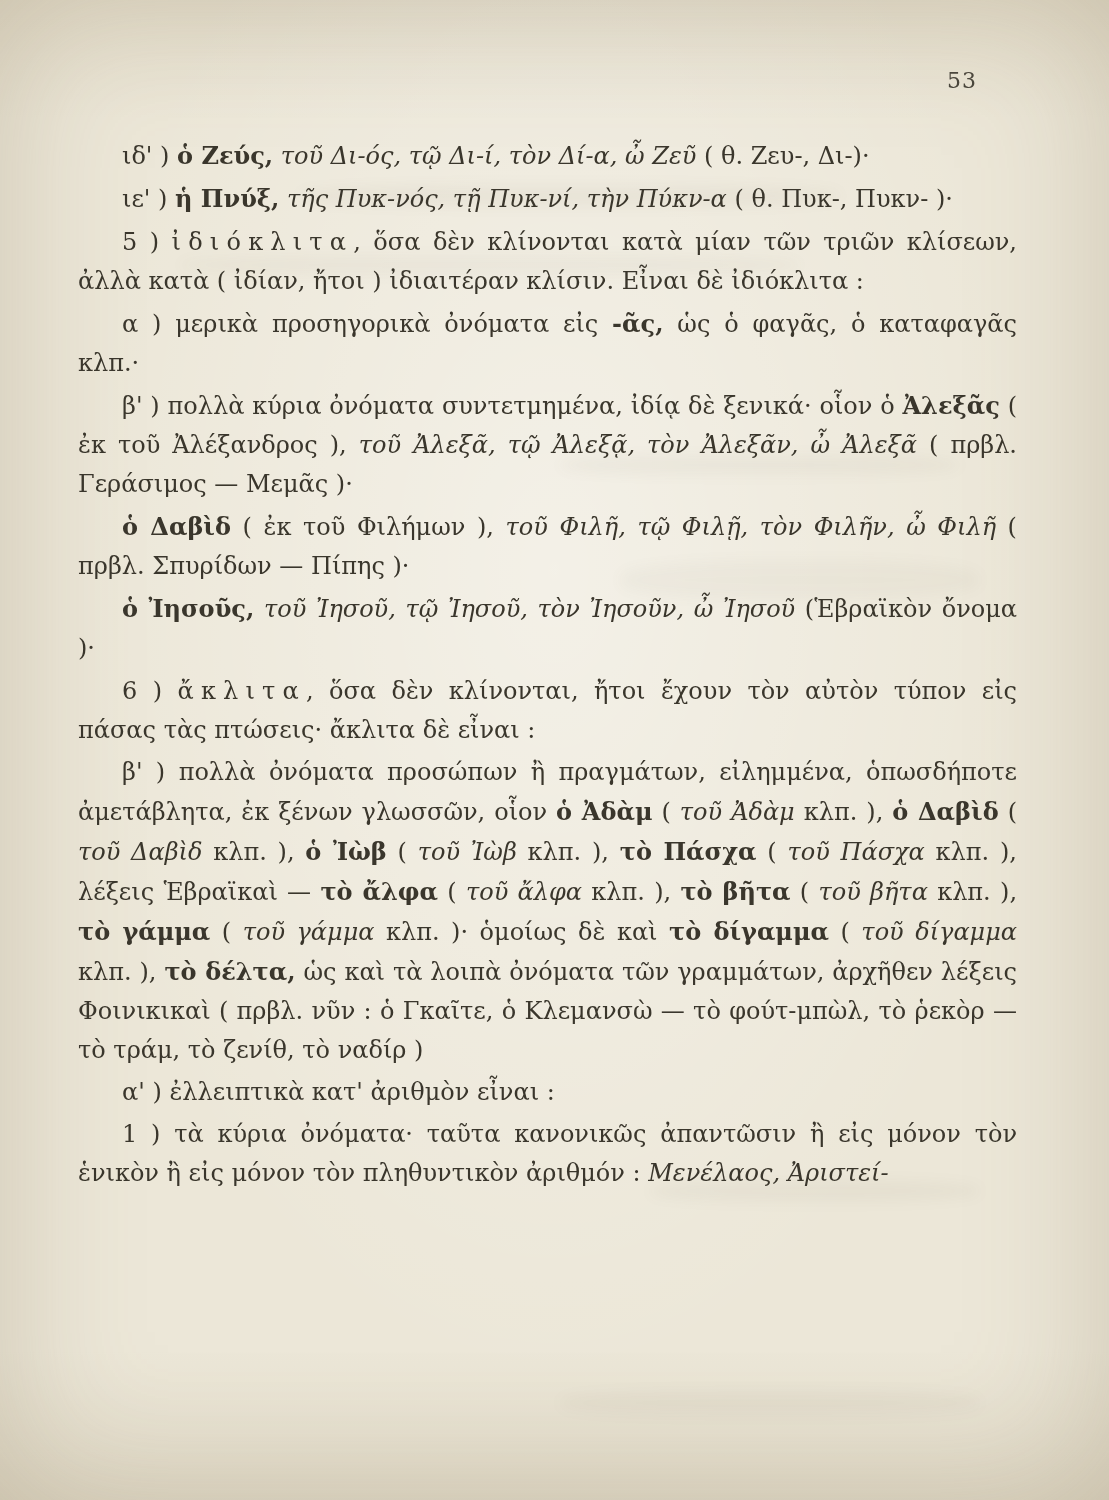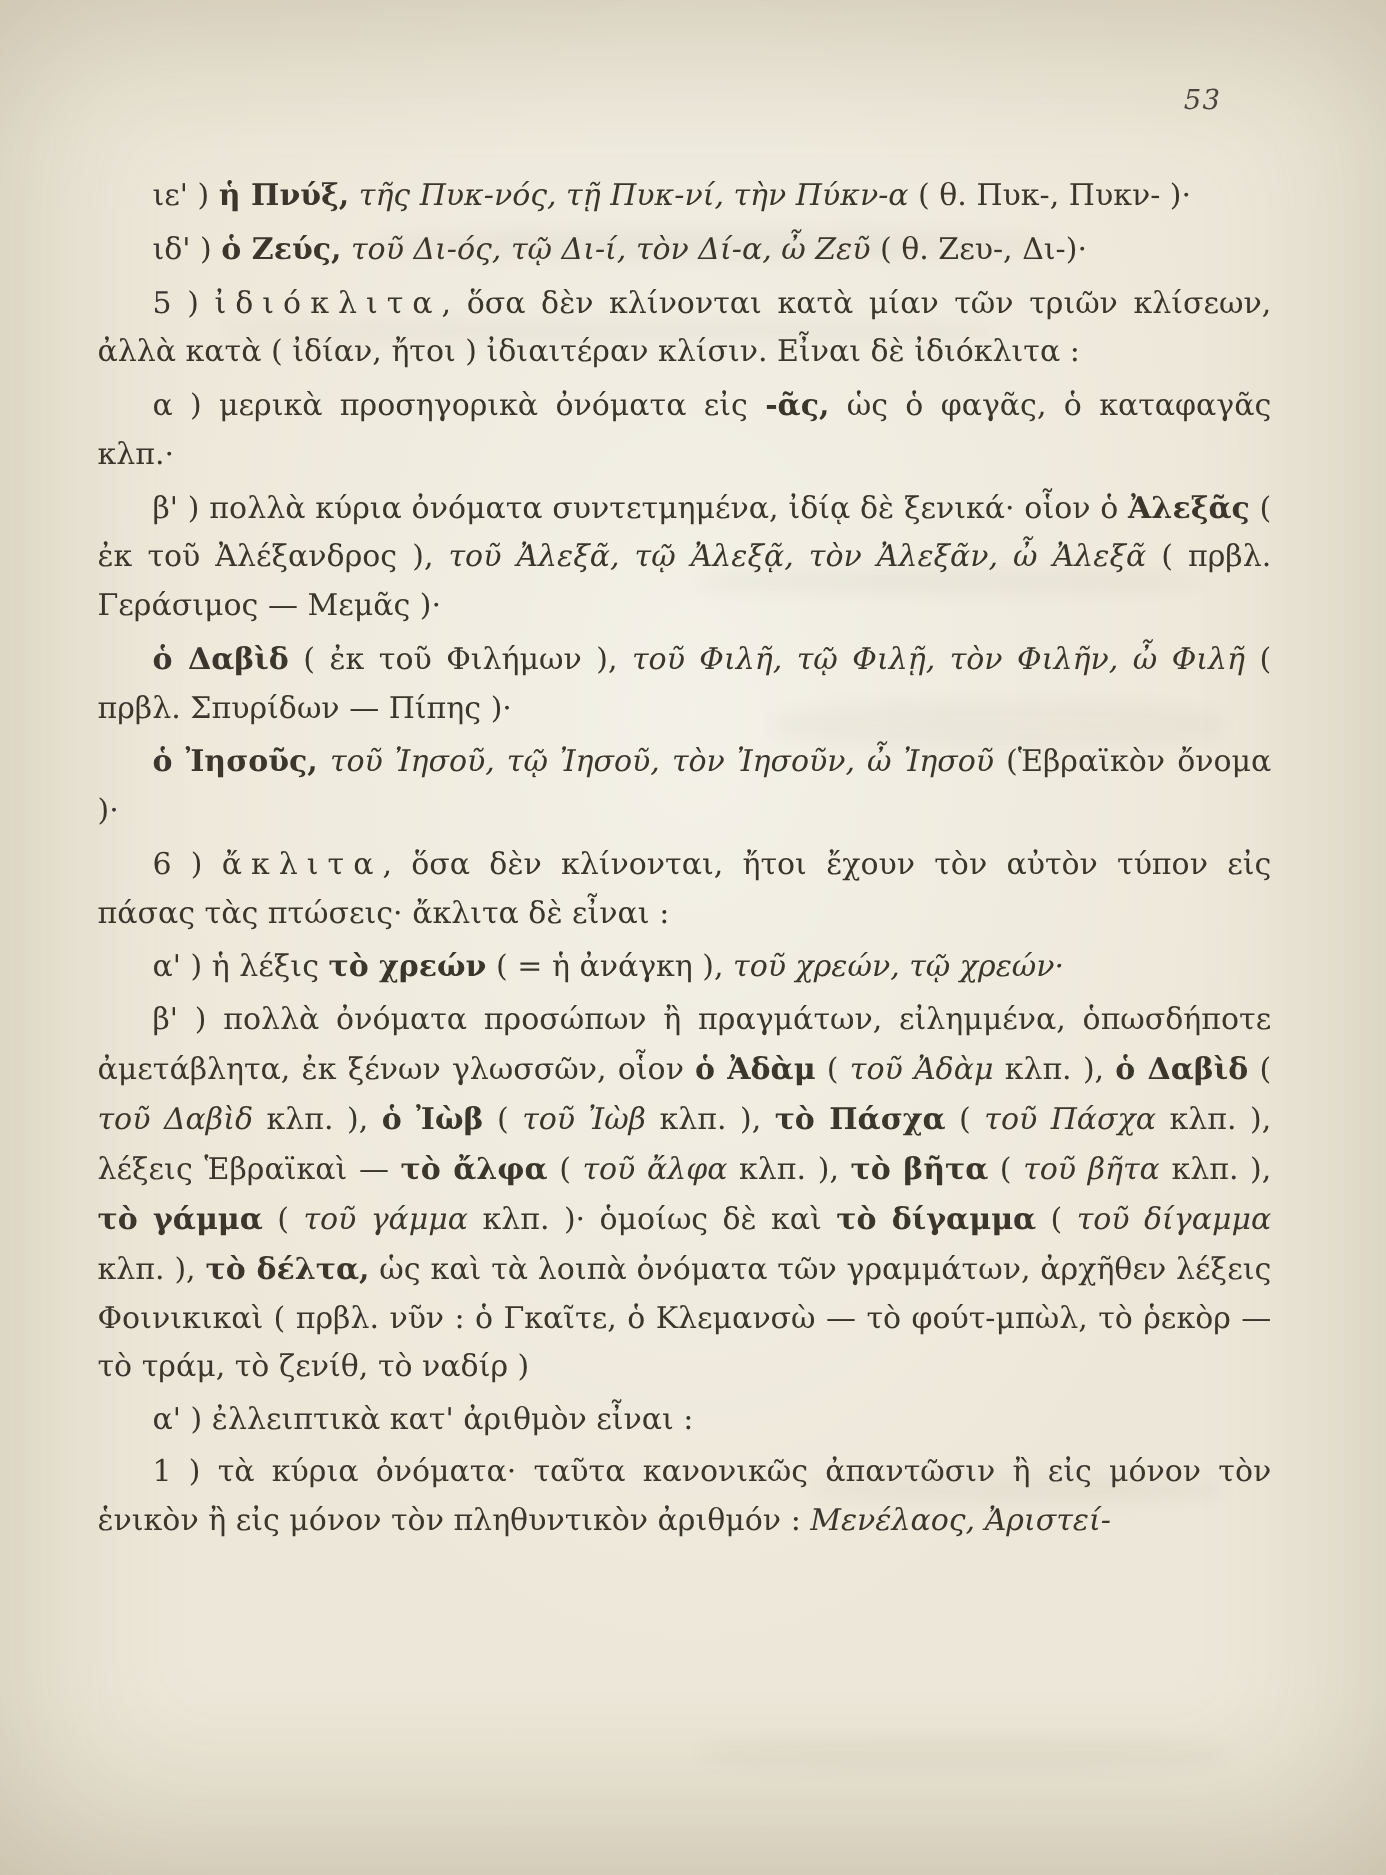--- a/index.html
+++ b/index.html
@@ -22,21 +22,20 @@
     font-family: "DejaVu Serif", "Liberation Serif", serif;
     color: var(--ink);
   }
   .page-number {
     position: absolute;
     top: 68px;
     right: 132px;
     font-size: 22px;
     letter-spacing: 1px;
     color: #4a463c;
-    font-style: italic;
   }
   .text-block {
     position: absolute;
     left: 78px;
     right: 92px;
     top: 136px;
     text-align: justify;
     font-size: 24px;
     line-height: 39px;
   }
@@ -73,27 +72,26 @@
   <div class="artifact a1"></div>
   <div class="artifact a2"></div>
   <div class="artifact a3"></div>
   <div class="artifact a4"></div>
   <div class="artifact a5"></div>
   <div class="artifact a6"></div>
 
   <div class="page-number">53</div>
 
   <div class="text-block">
+    <p class="para"><span class="seg-n">ιδ' ) </span><span class="seg-b">ὁ Ζεύς,</span><span class="seg-i"> τοῦ Δι-ός, τῷ Δι-ί, τὸν Δί-α, ὦ Ζεῦ</span><span class="seg-n"> ( θ. Ζευ-, Δι-)·</span></p>
     <p class="para"><span class="seg-n">ιε' ) </span><span class="seg-b">ἡ Πνύξ,</span><span class="seg-i"> τῆς Πυκ-νός, τῇ Πυκ-νί, τὴν Πύκν-α</span><span class="seg-n"> ( θ. Πυκ-, Πυκν- )·</span></p>
-    <p class="para"><span class="seg-n">ιδ' ) </span><span class="seg-b">ὁ Ζεύς,</span><span class="seg-i"> τοῦ Δι-ός, τῷ Δι-ί, τὸν Δί-α, ὦ Ζεῦ</span><span class="seg-n"> ( θ. Ζευ-, Δι-)·</span></p>
     <p class="para sect"><span class="seg-n">5 ) </span><span class="seg-sp">ἰδιόκλιτα</span><span class="seg-n">, ὅσα δὲν κλίνονται κατὰ μίαν τῶν τριῶν κλίσεων, ἀλλὰ κατὰ ( ἰδίαν, ἤτοι ) ἰδιαιτέραν κλίσιν. Εἶναι δὲ ἰδιόκλιτα :</span></p>
     <p class="para"><span class="seg-n">α ) μερικὰ προσηγορικὰ ὀνόματα εἰς </span><span class="seg-b">-ᾶς,</span><span class="seg-n"> ὡς ὁ φαγᾶς, ὁ καταφαγᾶς κλπ.·</span></p>
     <p class="para"><span class="seg-n">β' ) πολλὰ κύρια ὀνόματα συντετμημένα, ἰδίᾳ δὲ ξενικά· οἷον ὁ </span><span class="seg-b">Ἀλεξᾶς</span><span class="seg-n"> ( ἐκ τοῦ Ἀλέξανδρος ), </span><span class="seg-i">τοῦ Ἀλεξᾶ, τῷ Ἀλεξᾷ, τὸν Ἀλεξᾶν, ὦ Ἀλεξᾶ</span><span class="seg-n"> ( πρβλ. Γεράσιμος — Μεμᾶς )·</span></p>
     <p class="para"><span class="seg-b">ὁ Δαβὶδ</span><span class="seg-n"> ( ἐκ τοῦ Φιλήμων ), </span><span class="seg-i">τοῦ Φιλῆ, τῷ Φιλῇ, τὸν Φιλῆν, ὦ Φιλῆ</span><span class="seg-n"> ( πρβλ. Σπυρίδων — Πίπης )·</span></p>
     <p class="para"><span class="seg-b">ὁ Ἰησοῦς,</span><span class="seg-n"> </span><span class="seg-i">τοῦ Ἰησοῦ, τῷ Ἰησοῦ, τὸν Ἰησοῦν, ὦ Ἰησοῦ</span><span class="seg-n"> (Ἑβραϊκὸν ὄνομα )·</span></p>
     <p class="para sect"><span class="seg-n">6 ) </span><span class="seg-sp">ἄκλιτα</span><span class="seg-n">, ὅσα δὲν κλίνονται, ἤτοι ἔχουν τὸν αὐτὸν τύπον εἰς πάσας τὰς πτώσεις· ἄκλιτα δὲ εἶναι :</span></p>
-    <p class="para"><span class="seg-n">α' ) ἡ λέξις </span><span class="seg-b">τὸ χρεών</span><span class="seg-n"> ( = ἡ ἀνάγκη ), </span><span class="seg-i">τοῦ χρεών, τῷ χρεών·</span></p>
     <p class="para"><span class="seg-n">β' ) πολλὰ ὀνόματα προσώπων ἢ πραγμάτων, εἰλημμένα, ὁπωσδήποτε ἀμετάβλητα, ἐκ ξένων γλωσσῶν, οἷον </span><span class="seg-b">ὁ Ἀδὰμ</span><span class="seg-n"> ( </span><span class="seg-i">τοῦ Ἀδὰμ</span><span class="seg-n"> κλπ. ), </span><span class="seg-b">ὁ Δαβὶδ</span><span class="seg-n"> ( </span><span class="seg-i">τοῦ Δαβὶδ</span><span class="seg-n"> κλπ. ), </span><span class="seg-b">ὁ Ἰὼβ</span><span class="seg-n"> ( </span><span class="seg-i">τοῦ Ἰὼβ</span><span class="seg-n"> κλπ. ), </span><span class="seg-b">τὸ Πάσχα</span><span class="seg-n"> ( </span><span class="seg-i">τοῦ Πάσχα</span><span class="seg-n"> κλπ. ), λέξεις Ἑβραϊκαὶ — </span><span class="seg-b">τὸ ἄλφα</span><span class="seg-n"> ( </span><span class="seg-i">τοῦ ἄλφα</span><span class="seg-n"> κλπ. ), </span><span class="seg-b">τὸ βῆτα</span><span class="seg-n"> ( </span><span class="seg-i">τοῦ βῆτα</span><span class="seg-n"> κλπ. ), </span><span class="seg-b">τὸ γάμμα</span><span class="seg-n"> ( </span><span class="seg-i">τοῦ γάμμα</span><span class="seg-n"> κλπ. )· ὁμοίως δὲ καὶ </span><span class="seg-b">τὸ δίγαμμα</span><span class="seg-n"> ( </span><span class="seg-i">τοῦ δίγαμμα</span><span class="seg-n"> κλπ. ), </span><span class="seg-b">τὸ δέλτα,</span><span class="seg-n"> ὡς καὶ τὰ λοιπὰ ὀνόματα τῶν γραμμάτων, ἀρχῆθεν λέξεις Φοινικικαὶ ( πρβλ. νῦν : ὁ Γκαῖτε, ὁ Κλεμανσὼ — τὸ φούτ-μπὼλ, τὸ ῥεκὸρ — τὸ τράμ, τὸ ζενίθ, τὸ ναδίρ )</span></p>
     <p class="para"><span class="seg-n">α' ) ἐλλειπτικὰ κατ' ἀριθμὸν εἶναι :</span></p>
     <p class="para"><span class="seg-n">1 ) τὰ κύρια ὀνόματα· ταῦτα κανονικῶς ἀπαντῶσιν ἢ εἰς μόνον τὸν ἑνικὸν ἢ εἰς μόνον τὸν πληθυντικὸν ἀριθμόν : </span><span class="seg-i">Μενέλαος, Ἀριστεί-</span></p>
   </div>
 
 </div>
 
 </body></html>

